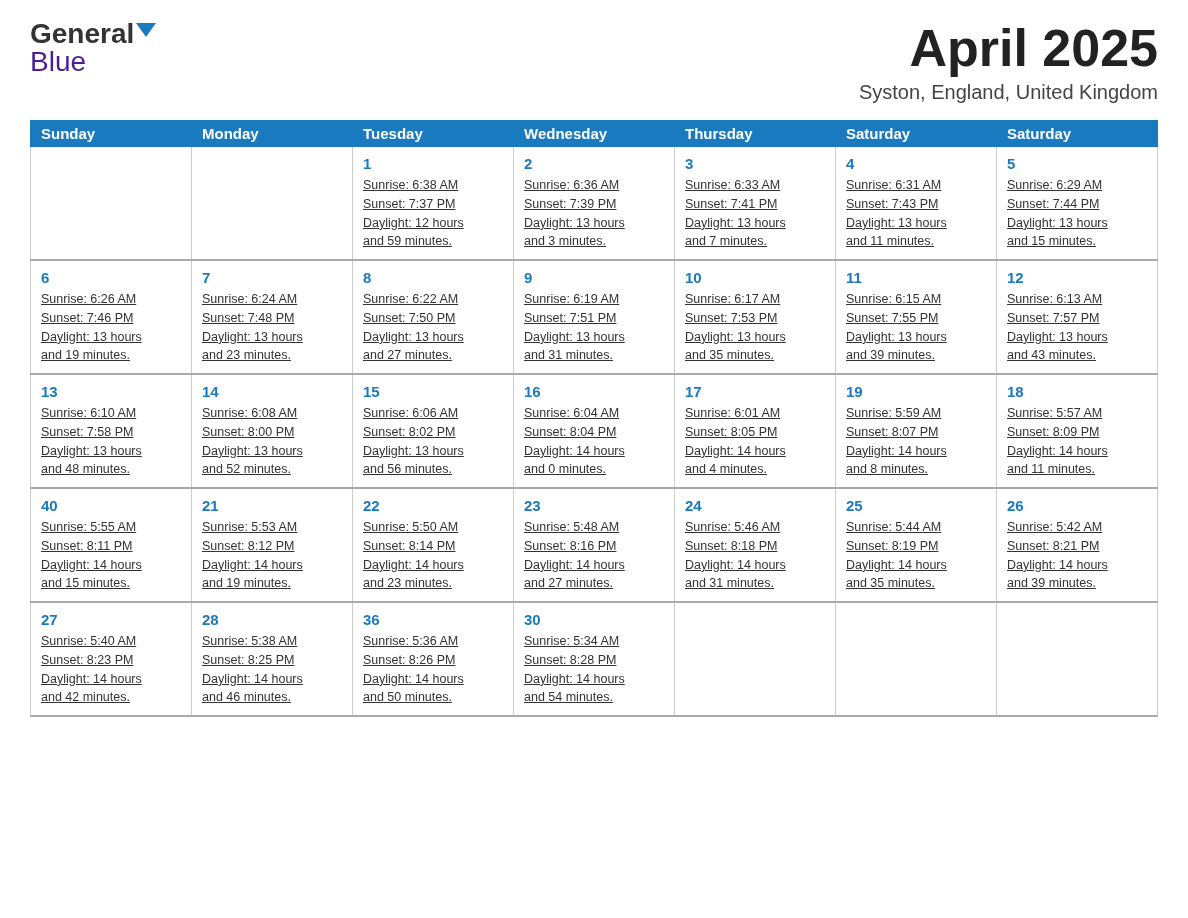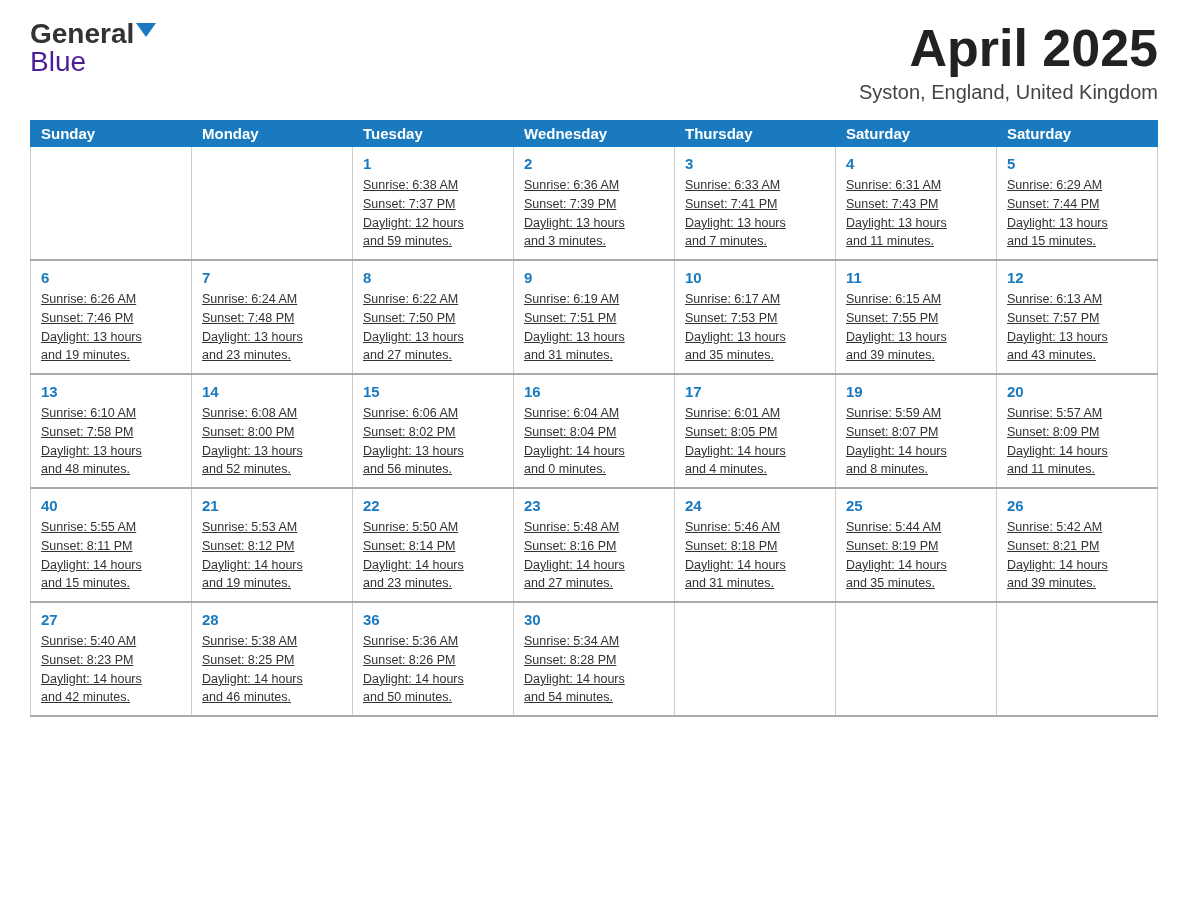--- a/index.html
+++ b/index.html
@@ -205,21 +205,21 @@
         </td>
         <td>
           <span class="day-num">17</span>
           <div class="day-info">Sunrise: 6:01 AM<br>Sunset: 8:05 PM<br>Daylight: 14 hours<br>and 4 minutes.</div>
         </td>
         <td>
           <span class="day-num">19</span>
           <div class="day-info">Sunrise: 5:59 AM<br>Sunset: 8:07 PM<br>Daylight: 14 hours<br>and 8 minutes.</div>
         </td>
         <td>
-          <span class="day-num">20</span>
+          <span class="day-num">18</span>
           <div class="day-info">Sunrise: 5:57 AM<br>Sunset: 8:09 PM<br>Daylight: 14 hours<br>and 11 minutes.</div>
         </td>
       </tr>
       <tr>
         <td>
           <span class="day-num">40</span>
           <div class="day-info">Sunrise: 5:55 AM<br>Sunset: 8:11 PM<br>Daylight: 14 hours<br>and 15 minutes.</div>
         </td>
         <td>
           <span class="day-num">21</span>

